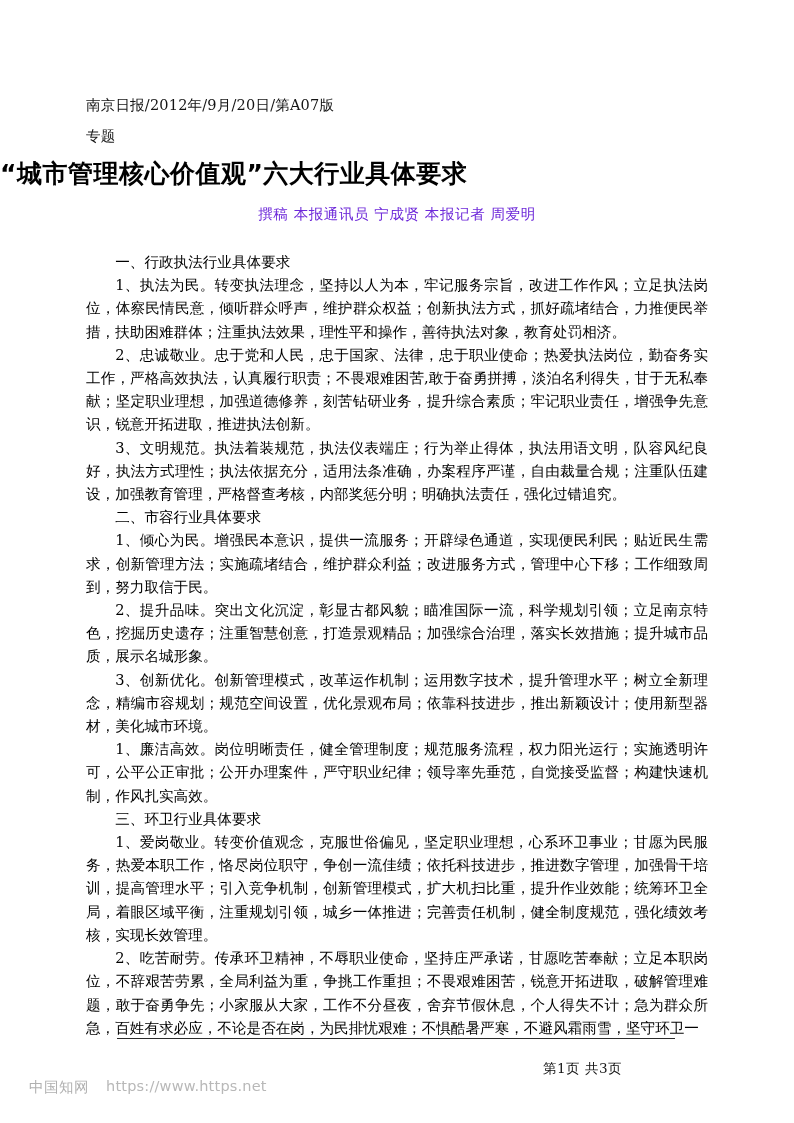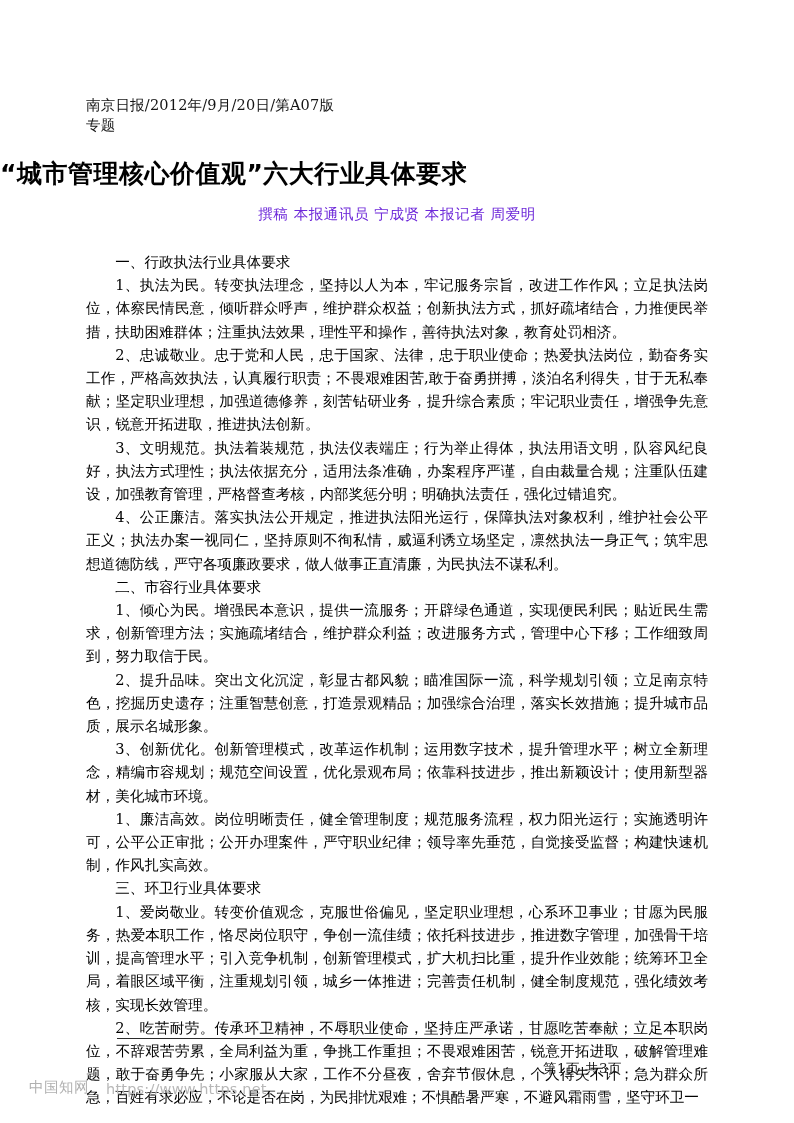--- a/index.html
+++ b/index.html
@@ -29,21 +29,21 @@
     position: absolute;
     left: 86px;
     top: 95px;
     width: 620px;
     font-size: 14.5px;
     line-height: 20px;
     letter-spacing: 0.2px;
     color: #141414;
   }
   .masthead-line { white-space: nowrap; }
-  .masthead-sub { margin-top: 0; }
+  .masthead-sub { margin-top: 11px; }
 
   
   .doc-title {
     position: absolute;
     left: 0;
     top: 157px;
     width: 794px;
     text-align: left;
     font-size: 25px;
     font-weight: bold;
@@ -99,21 +99,21 @@
     letter-spacing: 0.5px;
     margin-top: 16px;
   }
 
   
   .cnki {
     position: absolute;
     left: 29px;
     top: 1078px;
     display: flex;
-    align-items: flex-end;
+    align-items: flex-start;
     gap: 17px;
     color: #b4b4b4;
   }
   .cnki-name {
     font-size: 14.5px;
     font-family: "DejaVu Sans", "Liberation Sans", sans-serif;
     letter-spacing: 0.5px;
     color: #b0b0b0;
   }
   .cnki-url {
@@ -135,21 +135,20 @@
 
   <div class="doc-title">“城市管理核心价值观”六大行业具体要求</div>
 
   <div class="byline">撰稿 本报通讯员  宁成贤  本报记者 周爱明</div>
 
   <div class="body-text">
       <p>一、行政执法行业具体要求</p>
       <p>1、执法为民。转变执法理念，坚持以人为本，牢记服务宗旨，改进工作作风；立足执法岗位，体察民情民意，倾听群众呼声，维护群众权益；创新执法方式，抓好疏堵结合，力推便民举措，扶助困难群体；注重执法效果，理性平和操作，善待执法对象，教育处罚相济。</p>
       <p>2、忠诚敬业。忠于党和人民，忠于国家、法律，忠于职业使命；热爱执法岗位，勤奋务实工作，严格高效执法，认真履行职责；不畏艰难困苦,敢于奋勇拼搏，淡泊名利得失，甘于无私奉献；坚定职业理想，加强道德修养，刻苦钻研业务，提升综合素质；牢记职业责任，增强争先意识，锐意开拓进取，推进执法创新。</p>
       <p>3、文明规范。执法着装规范，执法仪表端庄；行为举止得体，执法用语文明，队容风纪良好，执法方式理性；执法依据充分，适用法条准确，办案程序严谨，自由裁量合规；注重队伍建设，加强教育管理，严格督查考核，内部奖惩分明；明确执法责任，强化过错追究。</p>
-      <p>4、公正廉洁。落实执法公开规定，推进执法阳光运行，保障执法对象权利，维护社会公平正义；执法办案一视同仁，坚持原则不徇私情，威逼利诱立场坚定，凛然执法一身正气；筑牢思想道德防线，严守各项廉政要求，做人做事正直清廉，为民执法不谋私利。</p>
       <p>二、市容行业具体要求</p>
       <p>1、倾心为民。增强民本意识，提供一流服务；开辟绿色通道，实现便民利民；贴近民生需求，创新管理方法；实施疏堵结合，维护群众利益；改进服务方式，管理中心下移；工作细致周到，努力取信于民。</p>
       <p>2、提升品味。突出文化沉淀，彰显古都风貌；瞄准国际一流，科学规划引领；立足南京特色，挖掘历史遗存；注重智慧创意，打造景观精品；加强综合治理，落实长效措施；提升城市品质，展示名城形象。</p>
       <p>3、创新优化。创新管理模式，改革运作机制；运用数字技术，提升管理水平；树立全新理念，精编市容规划；规范空间设置，优化景观布局；依靠科技进步，推出新颖设计；使用新型器材，美化城市环境。</p>
       <p>1、廉洁高效。岗位明晰责任，健全管理制度；规范服务流程，权力阳光运行；实施透明许可，公平公正审批；公开办理案件，严守职业纪律；领导率先垂范，自觉接受监督；构建快速机制，作风扎实高效。</p>
       <p>三、环卫行业具体要求</p>
       <p>1、爱岗敬业。转变价值观念，克服世俗偏见，坚定职业理想，心系环卫事业；甘愿为民服务，热爱本职工作，恪尽岗位职守，争创一流佳绩；依托科技进步，推进数字管理，加强骨干培训，提高管理水平；引入竞争机制，创新管理模式，扩大机扫比重，提升作业效能；统筹环卫全局，着眼区域平衡，注重规划引领，城乡一体推进；完善责任机制，健全制度规范，强化绩效考核，实现长效管理。</p>
       <p>2、吃苦耐劳。传承环卫精神，不辱职业使命，坚持庄严承诺，甘愿吃苦奉献；立足本职岗位，不辞艰苦劳累，全局利益为重，争挑工作重担；不畏艰难困苦，锐意开拓进取，破解管理难题，敢于奋勇争先；小家服从大家，工作不分昼夜，舍弃节假休息，个人得失不计；急为群众所急，百姓有求必应，不论是否在岗，为民排忧艰难；不惧酷暑严寒，不避风霜雨雪，坚守环卫一</p>
     </div>
 

